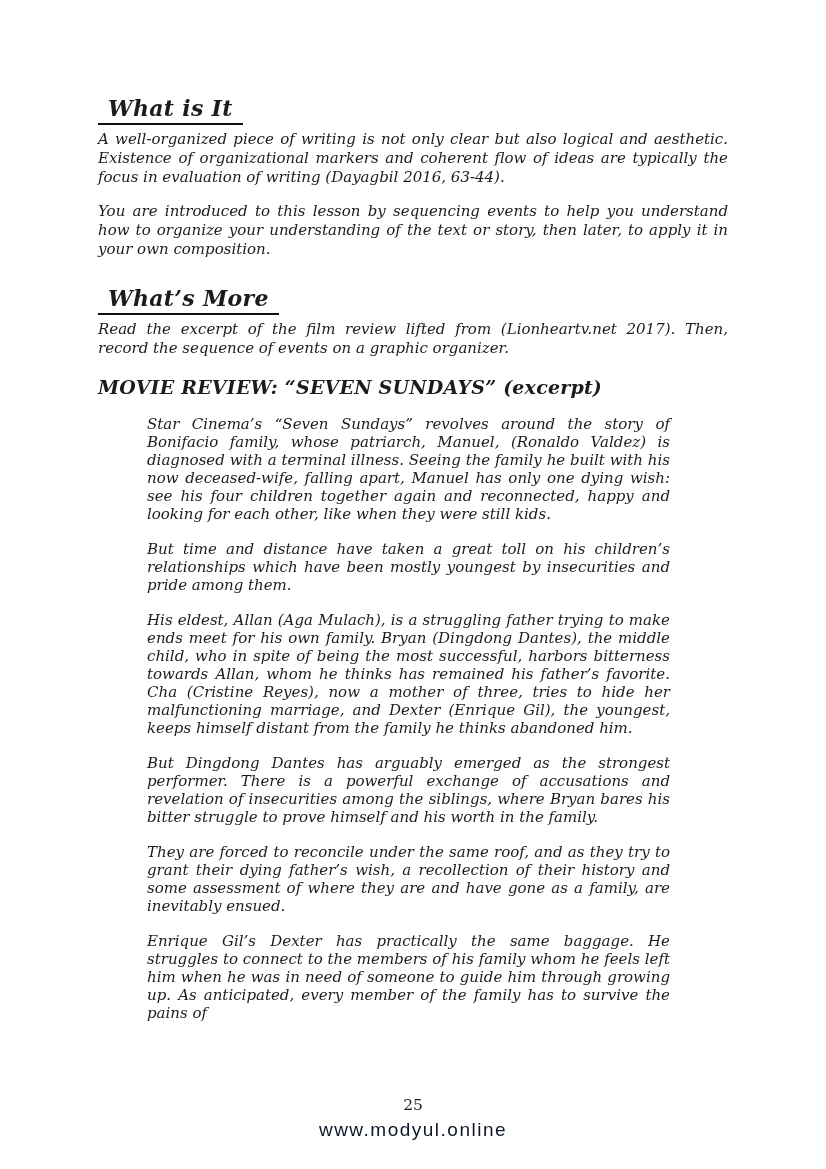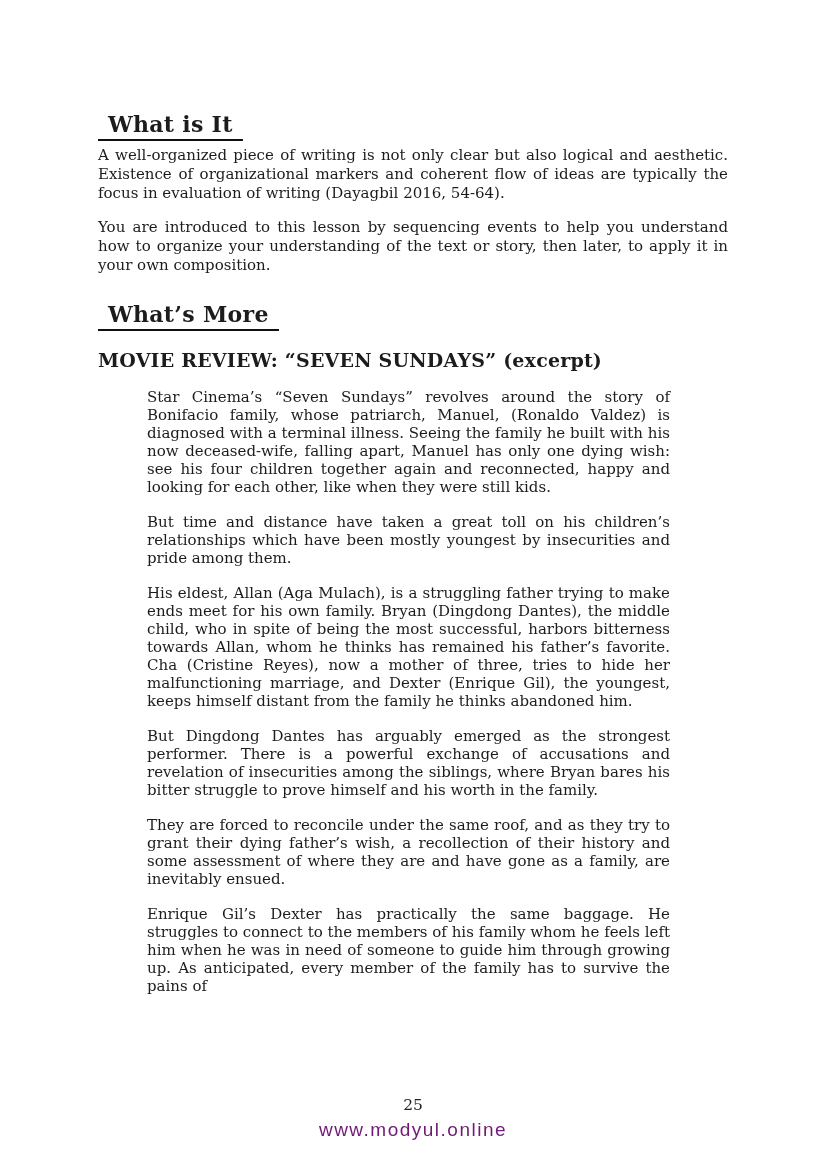--- a/index.html
+++ b/index.html
@@ -8,22 +8,23 @@
     width: 826px;
     height: 1169px;
     background: #ffffff;
     font-family: "DejaVu Serif", "Liberation Serif", serif;
     color: #1c1c1c;
     overflow: hidden;
   }
   .content {
     position: absolute;
     left: 98px;
-    top: 110px;
+    top: 94px;
     width: 630px;
+    font-style: italic;
   }
   .section-heading {
     font-size: 22px;
     font-weight: bold;
     line-height: 28px;
     margin: 0 0 5px 0;
     letter-spacing: 0.3px;
   }
   .section-heading .underlined {
     display: inline-block;
@@ -65,36 +66,37 @@
   .page-number {
     font-size: 15.5px;
     color: #222222;
     line-height: 19px;
   }
   .watermark {
     margin-top: 4px;
     font-family: "Liberation Sans", "DejaVu Sans", sans-serif;
     font-size: 19px;
     letter-spacing: 1.5px;
-    color: #701a75;
+    color: #0f172a;
   }
 </style>
 </head>
 <body>
 
 <div class="page">
   <div class="content">
 
     <h1 class="section-heading"><span class="underlined">What is It</span></h1>
 
-    <p class="body-p">A well-organized piece of writing is not only clear but also logical and aesthetic. Existence of organizational markers and coherent flow of ideas are typically the focus in evaluation of writing (Dayagbil 2016, 54-64).</p>
+    <p class="body-p">A well-organized piece of writing is not only clear but also logical and aesthetic. Existence of organizational markers and coherent flow of ideas are typically the focus in evaluation of writing (Dayagbil 2016, 63-44).</p>
     <p class="body-p last-of-section">You are introduced to this lesson by sequencing events to help you understand how to organize your understanding of the text or story, then later, to apply it in your own composition.</p>
 
     <h1 class="section-heading whats-more-heading"><span class="underlined">What’s More</span></h1>
 
+    <p class="body-p">Read the excerpt of the film review lifted from (Lionheartv.net 2017). Then, record the sequence of events on a graphic organizer.</p>
 
     <div class="excerpt-title">MOVIE REVIEW: “SEVEN SUNDAYS” (excerpt)</div>
 
     <div class="excerpt">
       <p class="excerpt-p">Star Cinema’s “Seven Sundays” revolves around the story of Bonifacio family, whose patriarch, Manuel, (Ronaldo Valdez) is diagnosed with a terminal illness. Seeing the family he built with his now deceased-wife, falling apart, Manuel has only one dying wish: see his four children together again and reconnected, happy and looking for each other, like when they were still kids.</p>
       <p class="excerpt-p">But time and distance have taken a great toll on his children’s relationships which have been mostly youngest by insecurities and pride among them.</p>
       <p class="excerpt-p">His eldest, Allan (Aga Mulach), is a struggling father trying to make ends meet for his own family. Bryan (Dingdong Dantes), the middle child, who in spite of being the most successful, harbors bitterness towards Allan, whom he thinks has remained his father’s favorite. Cha (Cristine Reyes), now a mother of three, tries to hide her malfunctioning marriage, and Dexter (Enrique Gil), the youngest, keeps himself distant from the family he thinks abandoned him.</p>
       <p class="excerpt-p">But Dingdong Dantes has arguably emerged as the strongest performer. There is a powerful exchange of accusations and revelation of insecurities among the siblings, where Bryan bares his bitter struggle to prove himself and his worth in the family.</p>
       <p class="excerpt-p">They are forced to reconcile under the same roof, and as they try to grant their dying father’s wish, a recollection of their history and some assessment of where they are and have gone as a family, are inevitably ensued.</p>
       <p class="excerpt-p">Enrique Gil’s Dexter has practically the same baggage. He struggles to connect to the members of his family whom he feels left him when he was in need of someone to guide him through growing up. As anticipated, every member of the family has to survive the pains of</p>

